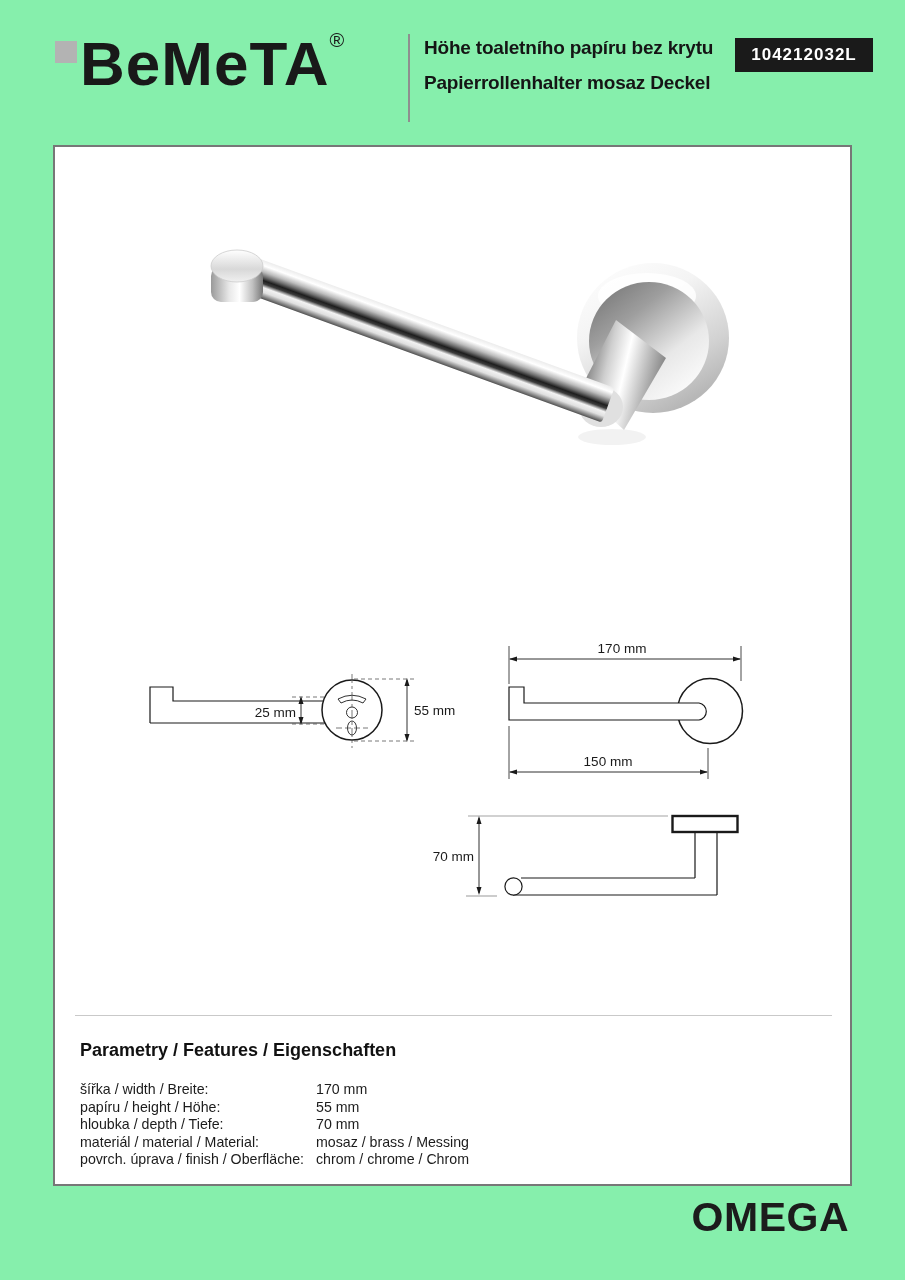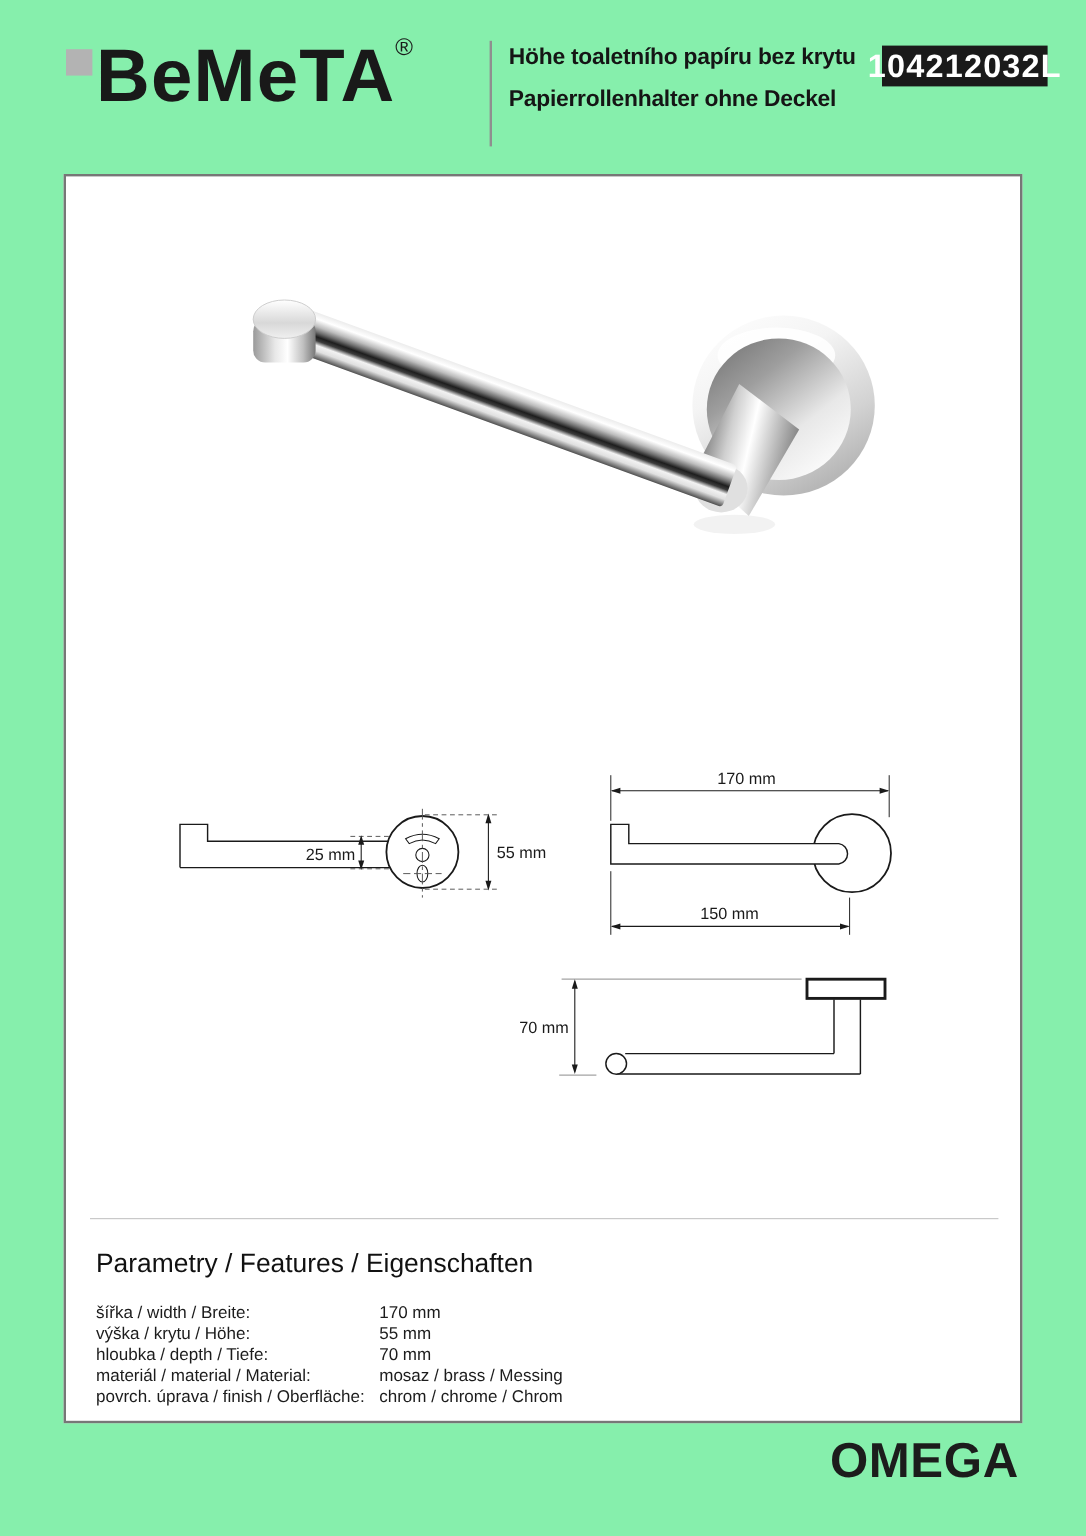--- a/index.html
+++ b/index.html
@@ -8,47 +8,47 @@
     font-family:"Liberation Sans", sans-serif;color:#1a1a1a;overflow:hidden;
   }
   
   .logo-square{position:absolute;left:55px;top:41px;width:22px;height:22px;background:#b3b3b3;}
   .logo{position:absolute;left:80px;top:28px;font-size:62px;font-weight:700;letter-spacing:1px;color:#191919;white-space:nowrap;}
   .logo .reg{font-size:20px;font-weight:400;vertical-align:38px;letter-spacing:0;}
   .header-divider{position:absolute;left:408px;top:34px;width:2px;height:88px;background:#8f8f8f;}
   .titles{position:absolute;left:424px;top:31px;font-weight:700;font-size:19px;line-height:34.5px;letter-spacing:-0.2px;color:#151515;}
   .code-badge{
     position:absolute;left:735px;top:38px;width:138px;height:34px;background:#1a1a1a;color:#ffffff;
-    font-size:27px;font-weight:700;letter-spacing:1px;display:flex;align-items:center;justify-content:center;
+    font-size:17px;font-weight:700;letter-spacing:1px;display:flex;align-items:center;justify-content:center;
   }
   
   .main-box{position:absolute;left:53px;top:145px;width:795px;height:1037px;border:2px solid #777777;background:#ffffff;}
   .art{position:absolute;left:53px;top:145px;width:799px;height:1041px;}
   .art text{font-family:"Liberation Sans", sans-serif;font-size:13.5px;fill:#1a1a1a;}
   .separator{position:absolute;left:75px;top:1015px;width:757px;height:1px;background:#c9c9c9;}
   
   .params{position:absolute;left:80px;top:1040px;width:600px;}
-  .params h2{margin:0 0 20px 0;font-size:22px;font-weight:400;color:#111111;}
+  .params h2{margin:0 0 20px 0;font-size:18px;font-weight:700;color:#111111;}
   .param-row{display:flex;font-size:14.2px;line-height:17.6px;color:#1c1c1c;align-items:center;}
   .param-label{width:236px;}
   .param-value{flex:1;}
   
   .series{position:absolute;left:0;right:56px;top:1194px;text-align:right;font-size:41px;font-weight:800;letter-spacing:0.5px;color:#1c1c1c;padding-left:32px;}
 </style>
 </head>
 <body>
 
 <div class="page">
 
   <div class="logo-square"></div>
   <div class="logo"><span>BeMeTA</span><span class="reg">®</span></div>
   <div class="header-divider"></div>
   <div class="titles">
     <div>Höhe toaletního papíru bez krytu</div>
-    <div>Papierrollenhalter ohne Deckel</div>
+    <div>Papierrollenhalter mosaz Deckel</div>
   </div>
   <div class="code-badge">104212032L</div>
 
   <div class="main-box"></div>
 
   <svg class="art" viewBox="53 145 799 1041">
     <defs>
       <linearGradient id="gBar" x1="0" y1="0" x2="0" y2="1">
         <stop offset="0" stop-color="#ececec"></stop>
           <stop offset="0.14" stop-color="#ffffff"></stop>
@@ -162,21 +162,21 @@
 
   <div class="separator"></div>
 
   <div class="params">
     <h2>Parametry / Features / Eigenschaften</h2>
     <div class="param-row">
       <span class="param-label">šířka / width / Breite:</span>
       <span class="param-value">170 mm</span>
     </div>
     <div class="param-row">
-      <span class="param-label">výška / krytu / Höhe:</span>
+      <span class="param-label">papíru / height / Höhe:</span>
       <span class="param-value">55 mm</span>
     </div>
     <div class="param-row">
       <span class="param-label">hloubka / depth / Tiefe:</span>
       <span class="param-value">70 mm</span>
     </div>
     <div class="param-row">
       <span class="param-label">materiál / material / Material:</span>
       <span class="param-value">mosaz / brass / Messing</span>
     </div>

